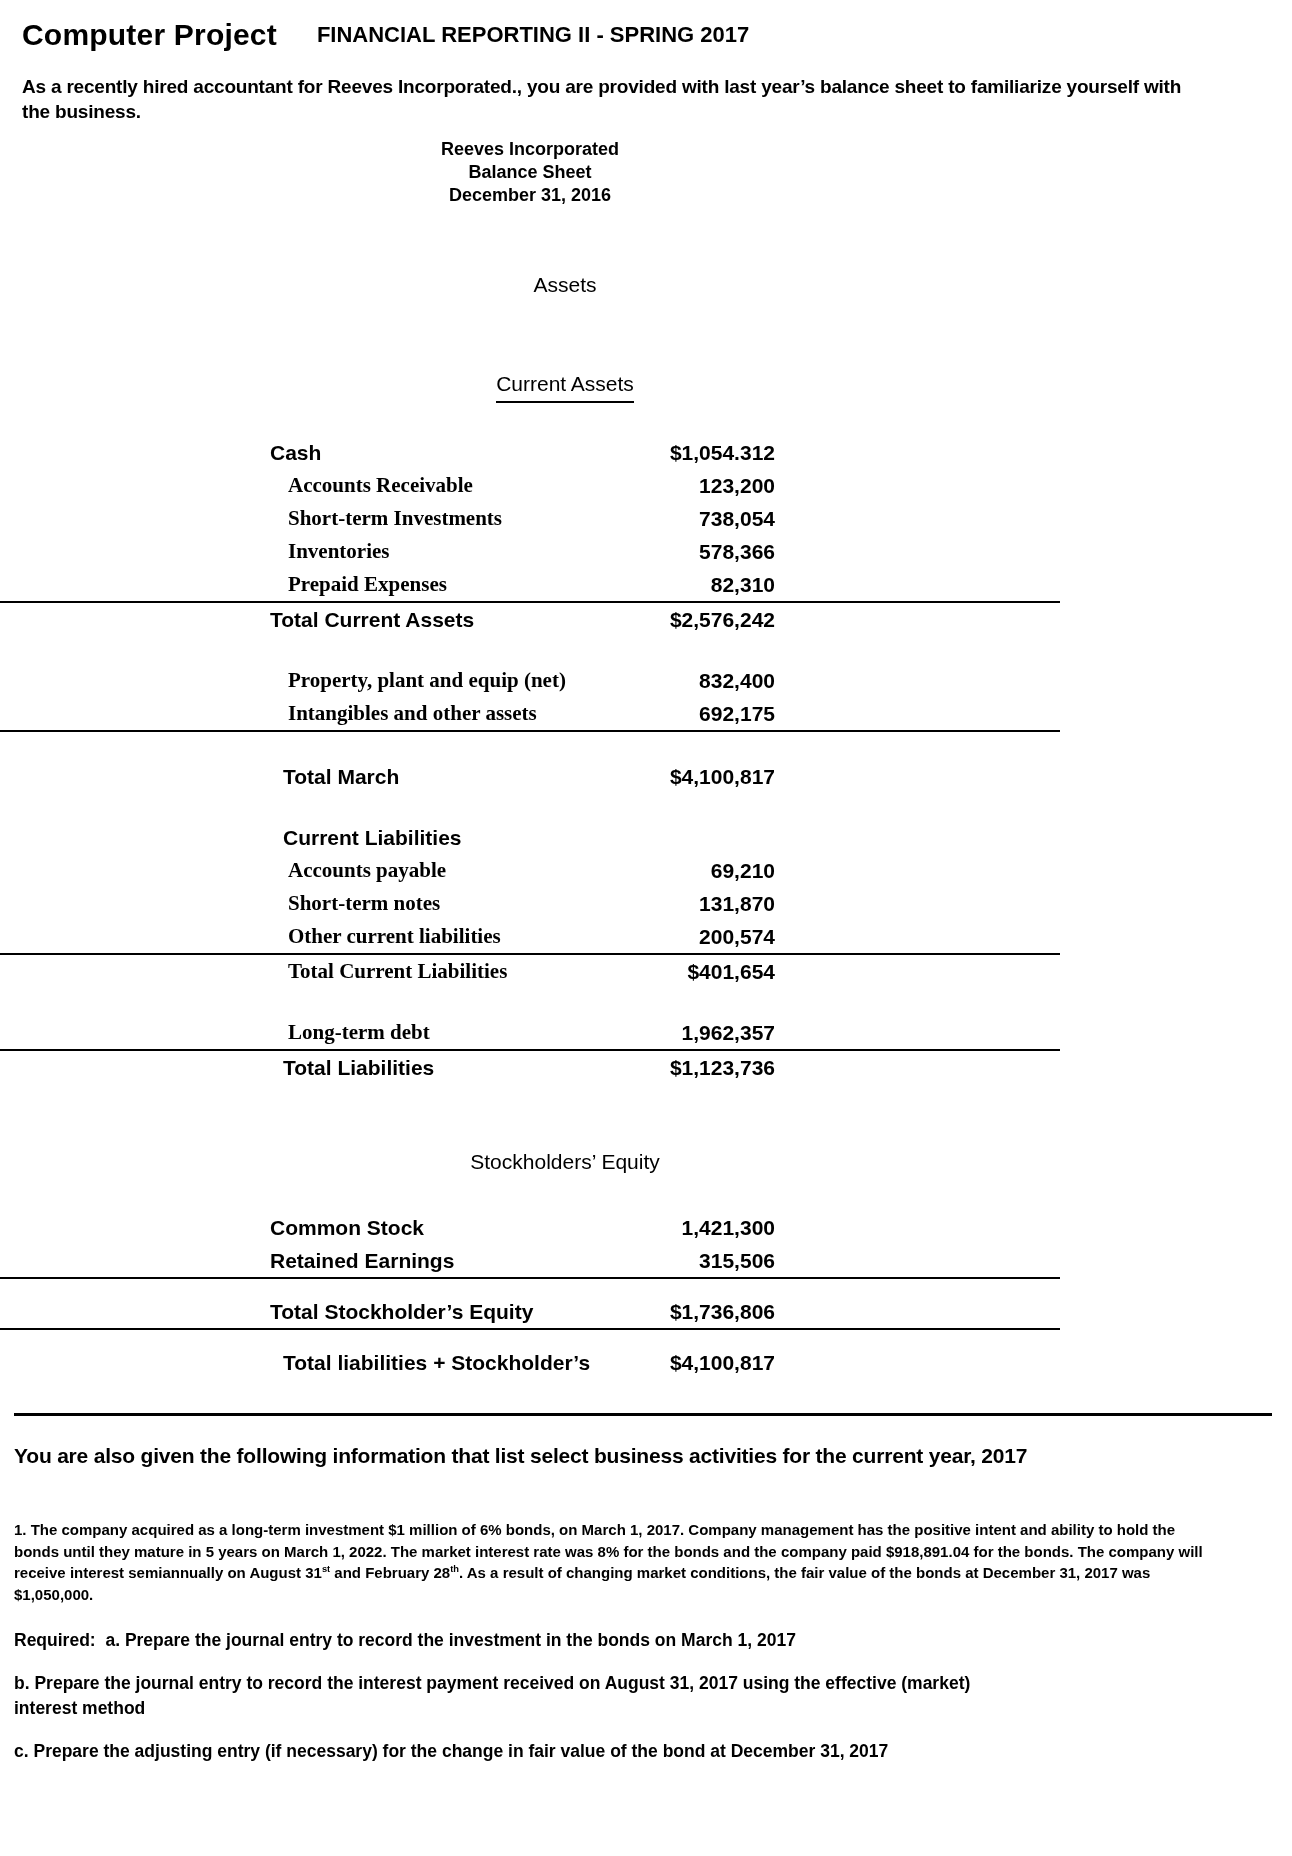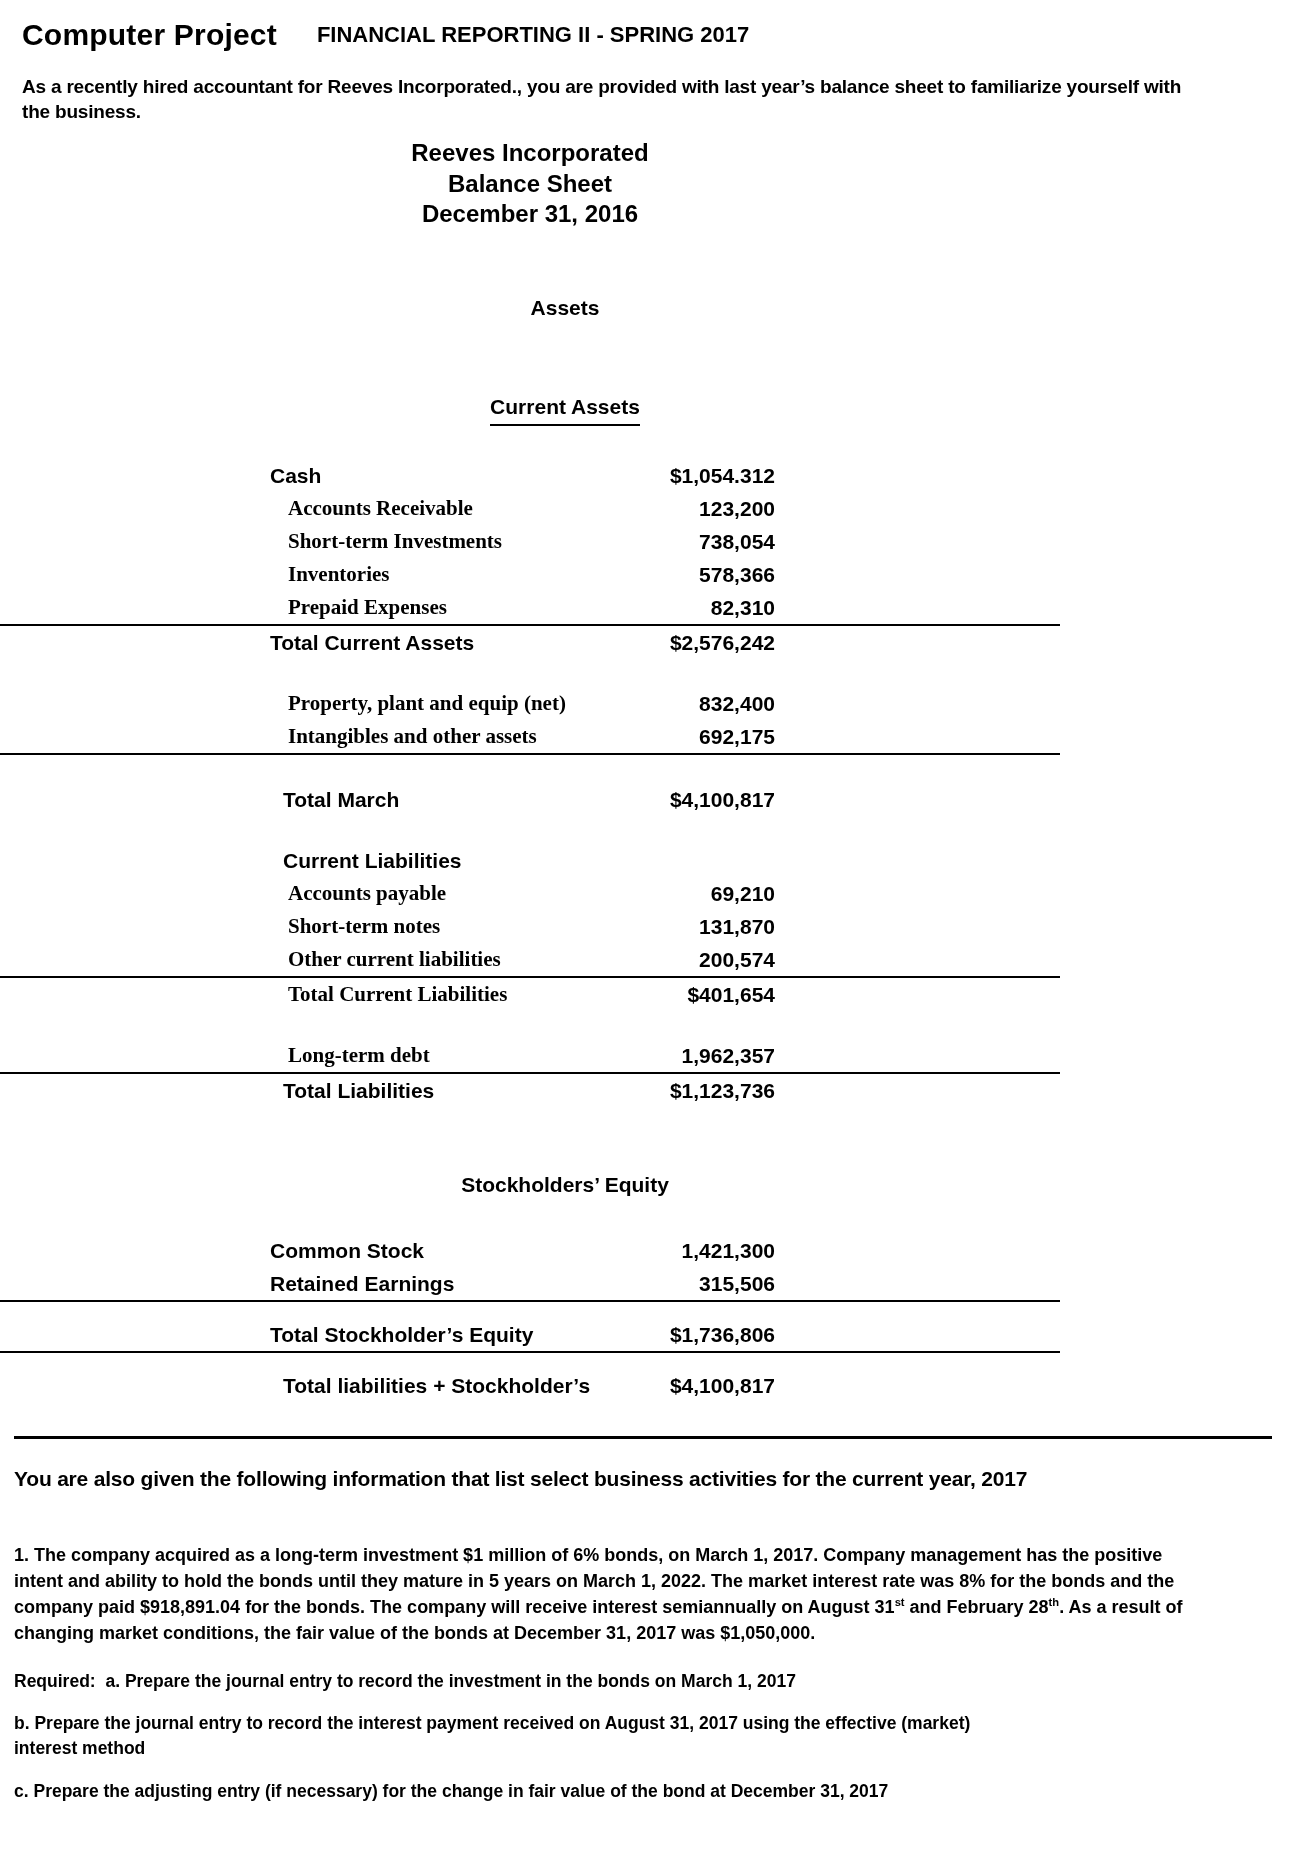--- a/index.html
+++ b/index.html
@@ -49,21 +49,21 @@
     letter-spacing: -0.2px;
   }
 
   
   .bs {
     margin-top: 14px;
     width: 1292px;
   }
   .bs-title {
     text-align: center;
-    font-size: 24px;
+    font-size: 18px;
     font-weight: bold;
     line-height: 1.27;
     width: 1060px;
   }
 
   .bs-table {
     width: 1060px;
     border-collapse: collapse;
     font-size: 21px;
     font-weight: bold;
@@ -77,21 +77,21 @@
     white-space: pre;
   }
   .col-label { width: 620px; }
   .col-amt   { width: 440px; }
 
   td.lbl   { text-align: left; }
   td.amt   { text-align: right; padding-right: 285px; }
 
   .center-head {
     text-align: center;
-    font-weight: bold;
+    font-weight: normal;
   }
   .center-head .inner { display: inline-block; }
   .center-head.ul .inner {
     border-bottom: 2.3px solid #000;
     padding-bottom: 1px;
     text-align: right;
   }
 
   
   .i0 { padding-left: 270px !important; }
@@ -122,21 +122,21 @@
   }
   .lead {
     font-size: 21px;
     font-weight: bold;
     line-height: 1.38;
     max-width: 1120px;
     letter-spacing: -0.2px;
   }
   .item-1 {
     margin-top: 48px;
-    font-size: 18px;
+    font-size: 15px;
     font-weight: bold;
     line-height: 1.46;
     max-width: 1190px;
   }
   sup {
     font-size: 0.62em;
     vertical-align: super;
     line-height: 0;
   }
   .required {

